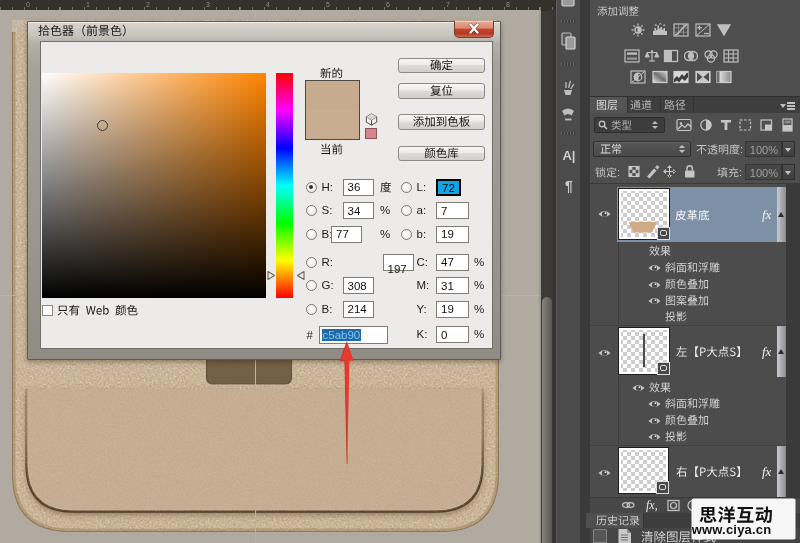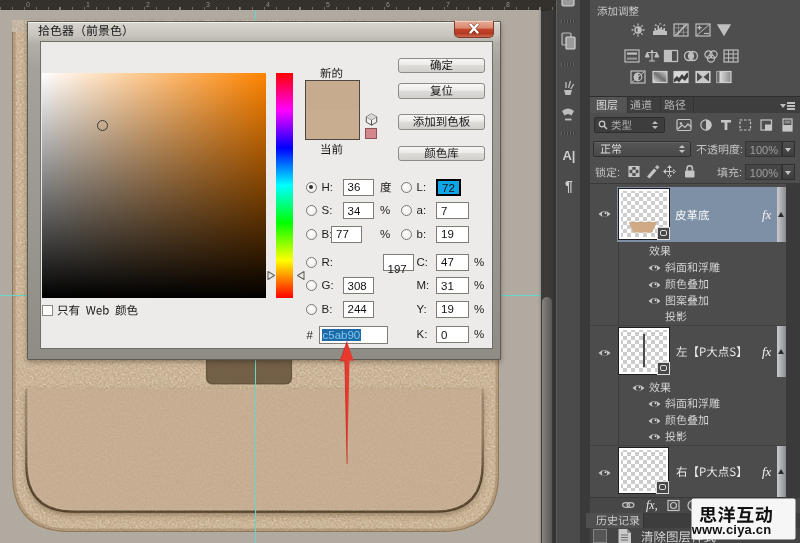--- a/index.html
+++ b/index.html
@@ -117,21 +117,21 @@
     <div style="position:absolute;font:11.5px 'Liberation Sans',sans-serif;color:#1c1c1c;left:321.5px;top:227.5px;">B:</div>
     <div style="position:absolute;background:#fff;border:1px solid #7f7b75;box-sizing:border-box;font:11.5px 'Liberation Sans',sans-serif;color:#111;padding:1.5px 0 0 4px;left:331px;top:225.5px;width:31px;height:17px;">77</div>
     <div style="position:absolute;left:305.5px;top:256.5px;width:11px;height:11px;border:1px solid #7c7870;border-radius:50%;background:radial-gradient(circle at 40% 35%,#fff,#e8e6e3);box-sizing:border-box;"></div>
     <div style="position:absolute;font:11.5px 'Liberation Sans',sans-serif;color:#1c1c1c;left:321.5px;top:255.5px;">R:</div>
     <div style="position:absolute;background:#fff;border:1px solid #7f7b75;box-sizing:border-box;font:11.5px 'Liberation Sans',sans-serif;color:#111;padding:8px 0 0 4px;left:342.5px;top:253.5px;width:31px;height:17px;margin-left:40px;">197</div>
     <div style="position:absolute;left:305.5px;top:280.0px;width:11px;height:11px;border:1px solid #7c7870;border-radius:50%;background:radial-gradient(circle at 40% 35%,#fff,#e8e6e3);box-sizing:border-box;"></div>
     <div style="position:absolute;font:11.5px 'Liberation Sans',sans-serif;color:#1c1c1c;left:321.5px;top:279px;">G:</div>
     <div style="position:absolute;background:#fff;border:1px solid #7f7b75;box-sizing:border-box;font:11.5px 'Liberation Sans',sans-serif;color:#111;padding:1.5px 0 0 4px;left:342.5px;top:277px;width:31px;height:17px;">308</div>
     <div style="position:absolute;left:305.5px;top:303.5px;width:11px;height:11px;border:1px solid #7c7870;border-radius:50%;background:radial-gradient(circle at 40% 35%,#fff,#e8e6e3);box-sizing:border-box;"></div>
     <div style="position:absolute;font:11.5px 'Liberation Sans',sans-serif;color:#1c1c1c;left:321.5px;top:302.5px;">B:</div>
-    <div style="position:absolute;background:#fff;border:1px solid #7f7b75;box-sizing:border-box;font:11.5px 'Liberation Sans',sans-serif;color:#111;padding:1.5px 0 0 4px;left:342.5px;top:300.5px;width:31px;height:17px;">244</div>
+    <div style="position:absolute;background:#fff;border:1px solid #7f7b75;box-sizing:border-box;font:11.5px 'Liberation Sans',sans-serif;color:#111;padding:1.5px 0 0 4px;left:342.5px;top:300.5px;width:31px;height:17px;">214</div>
     <div style="position:absolute;font:11.5px 'Liberation Sans',sans-serif;color:#1c1c1c;left:380px;top:204px;">%</div>
     <div style="position:absolute;font:11.5px 'Liberation Sans',sans-serif;color:#1c1c1c;left:380px;top:227.5px;">%</div>
     <div style="position:absolute;left:400.5px;top:181.5px;width:11px;height:11px;border:1px solid #7c7870;border-radius:50%;background:radial-gradient(circle at 40% 35%,#fff,#e8e6e3);box-sizing:border-box;"></div>
     <div style="position:absolute;font:11.5px 'Liberation Sans',sans-serif;color:#1c1c1c;left:416.5px;top:180.5px;">L:</div>
     <div style="position:absolute;background:#0ea5e9;border:2px solid #000000;box-sizing:border-box;font:11.5px 'Liberation Sans',sans-serif;color:#111;padding:1.5px 0 0 4px;left:436px;top:178.5px;width:25px;height:17px;">72</div>
     <div style="position:absolute;left:400.5px;top:205.0px;width:11px;height:11px;border:1px solid #7c7870;border-radius:50%;background:radial-gradient(circle at 40% 35%,#fff,#e8e6e3);box-sizing:border-box;"></div>
     <div style="position:absolute;font:11.5px 'Liberation Sans',sans-serif;color:#1c1c1c;left:416.5px;top:204px;">a:</div>
     <div style="position:absolute;background:#fff;border:1px solid #7f7b75;box-sizing:border-box;font:11.5px 'Liberation Sans',sans-serif;color:#111;padding:1.5px 0 0 4px;left:436px;top:202px;width:33px;height:17px;">7</div>
     <div style="position:absolute;left:400.5px;top:228.5px;width:11px;height:11px;border:1px solid #7c7870;border-radius:50%;background:radial-gradient(circle at 40% 35%,#fff,#e8e6e3);box-sizing:border-box;"></div>
     <div style="position:absolute;font:11.5px 'Liberation Sans',sans-serif;color:#1c1c1c;left:416.5px;top:227.5px;">b:</div>

